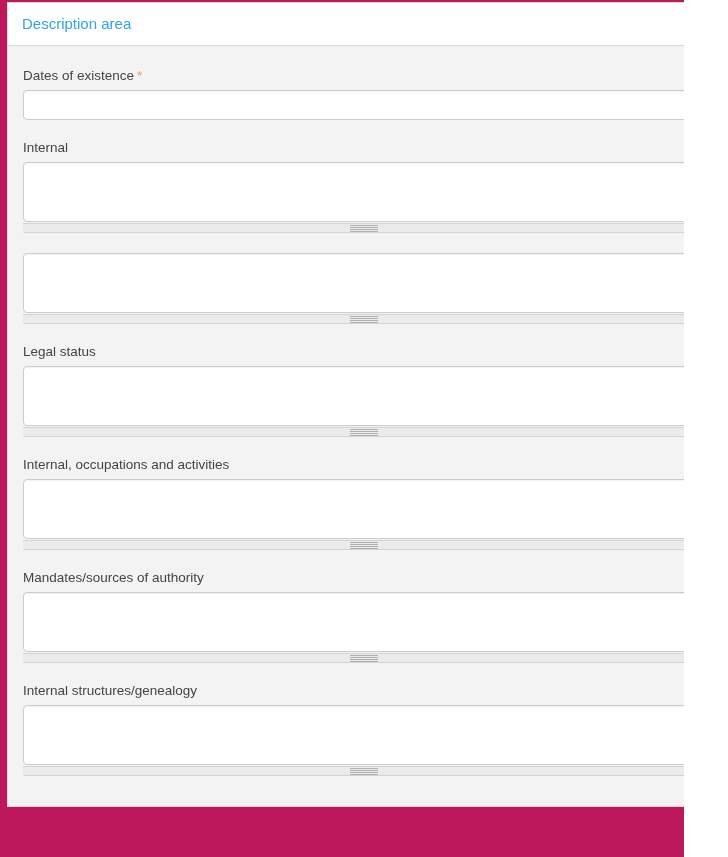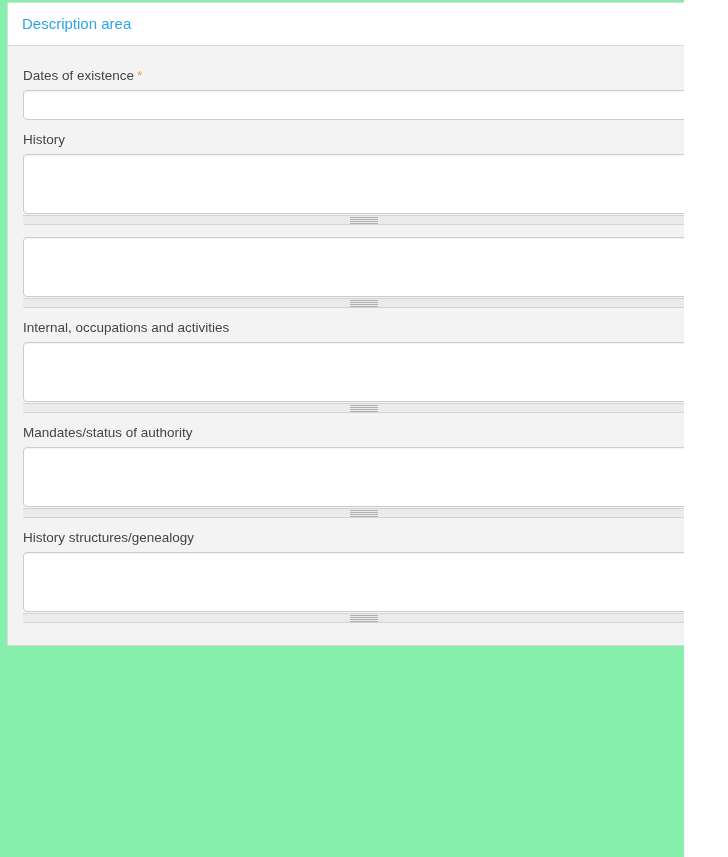--- a/index.html
+++ b/index.html
@@ -5,21 +5,21 @@
   html, body {
     margin: 0;
     padding: 0;
     background: #ffffff;
     font-family: "Liberation Sans", sans-serif;
   }
   .stage {
     position: relative;
     width: 684px;
     height: 857px;
-    background: #86efac;
+    background: #be185d;
     overflow: hidden;
   }
   .panel {
     position: absolute;
     left: 7px;
     top: 2px;
     width: 711px;
     box-sizing: border-box;
     border: 1px solid #d9d9d9;
     background: #f3f3f3;
@@ -33,21 +33,21 @@
     color: #2fa4e7;
     font-size: 15px;
     text-decoration: none;
     cursor: pointer;
     line-height: 1;
   }
   .panel-body {
     padding: 22px 13px 10px 15px;
   }
   .field {
-    margin-bottom: 12px;
+    margin-bottom: 20px;
   }
   .field-label {
     display: block;
     font-size: 13.5px;
     color: #444444;
     margin-bottom: 6px;
     line-height: 16px;
   }
   .required-star {
     color: #e2a348;
@@ -120,53 +120,60 @@
     <div class="panel-body">
 
       <div class="field">
         <label class="field-label">
           <span>Dates of existence</span><span class="required-star">*</span>
         </label>
         <input class="text-input" type="text" value="" placeholder="" style="">
       </div>
 
       <div class="field">
-        <label class="field-label">History</label>
+        <label class="field-label">Internal</label>
         <textarea class="textarea-input" style=""></textarea>
         <div class="grippie">
           <div class="grip-lines"></div>
         </div>
       </div>
 
       <div class="field">
         <textarea class="textarea-input" style=""></textarea>
         <div class="grippie">
           <div class="grip-lines"></div>
         </div>
       </div>
 
+      <div class="field">
+        <label class="field-label">Legal status</label>
+        <textarea class="textarea-input" style=""></textarea>
+        <div class="grippie">
+          <div class="grip-lines"></div>
+        </div>
+      </div>
 
       <div class="field">
         <label class="field-label">Internal, occupations and activities</label>
         <textarea class="textarea-input" style=""></textarea>
         <div class="grippie">
           <div class="grip-lines"></div>
         </div>
       </div>
 
       <div class="field">
-        <label class="field-label">Mandates/status of authority</label>
+        <label class="field-label">Mandates/sources of authority</label>
         <textarea class="textarea-input" style=""></textarea>
         <div class="grippie">
           <div class="grip-lines"></div>
         </div>
       </div>
 
       <div class="field">
-        <label class="field-label">History structures/genealogy</label>
+        <label class="field-label">Internal structures/genealogy</label>
         <textarea class="textarea-input" style=""></textarea>
         <div class="grippie">
           <div class="grip-lines"></div>
         </div>
       </div>
 
 
     </div>
   </div>
 </div>

